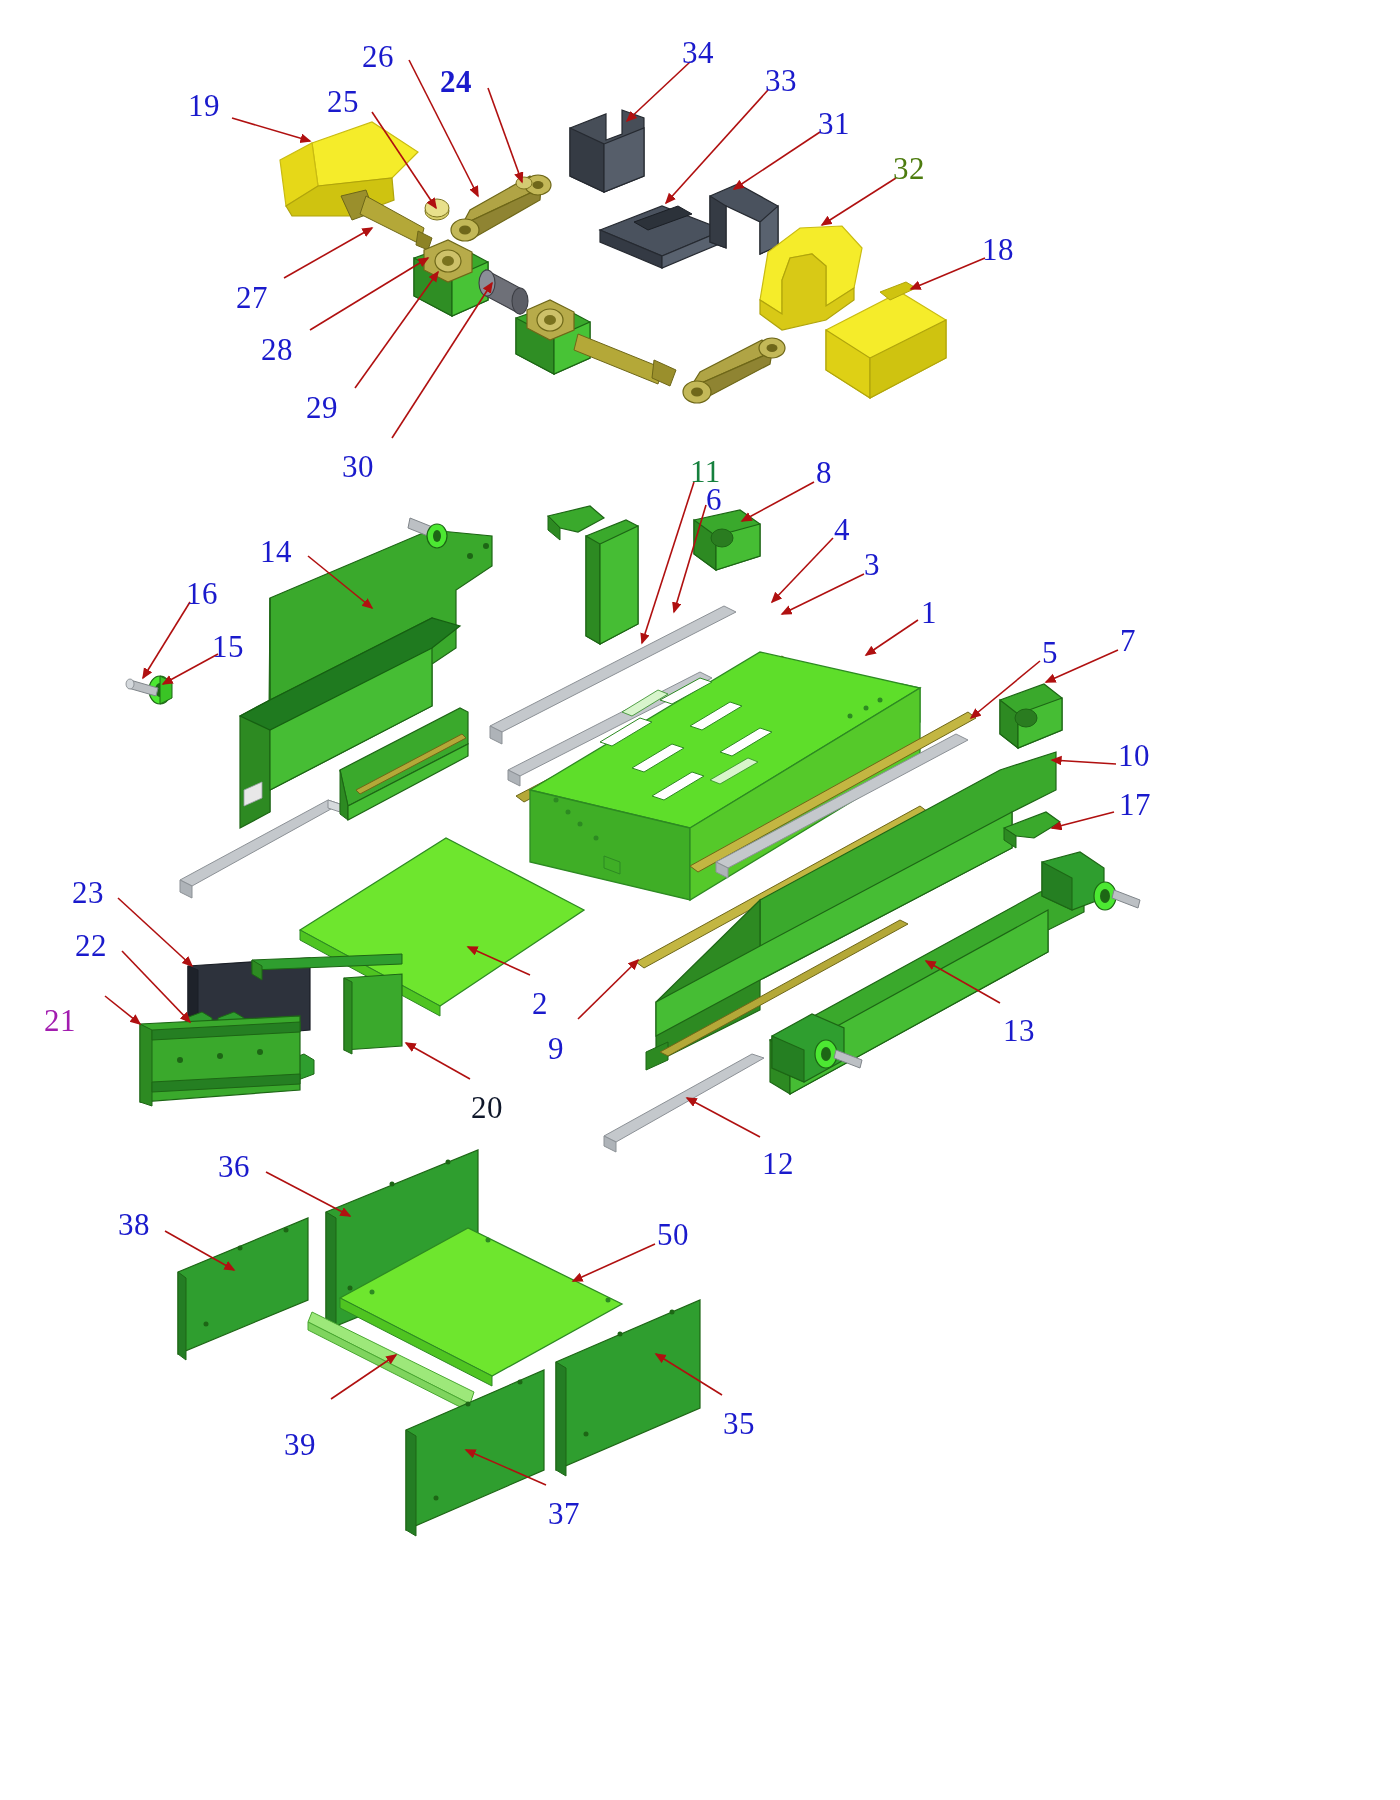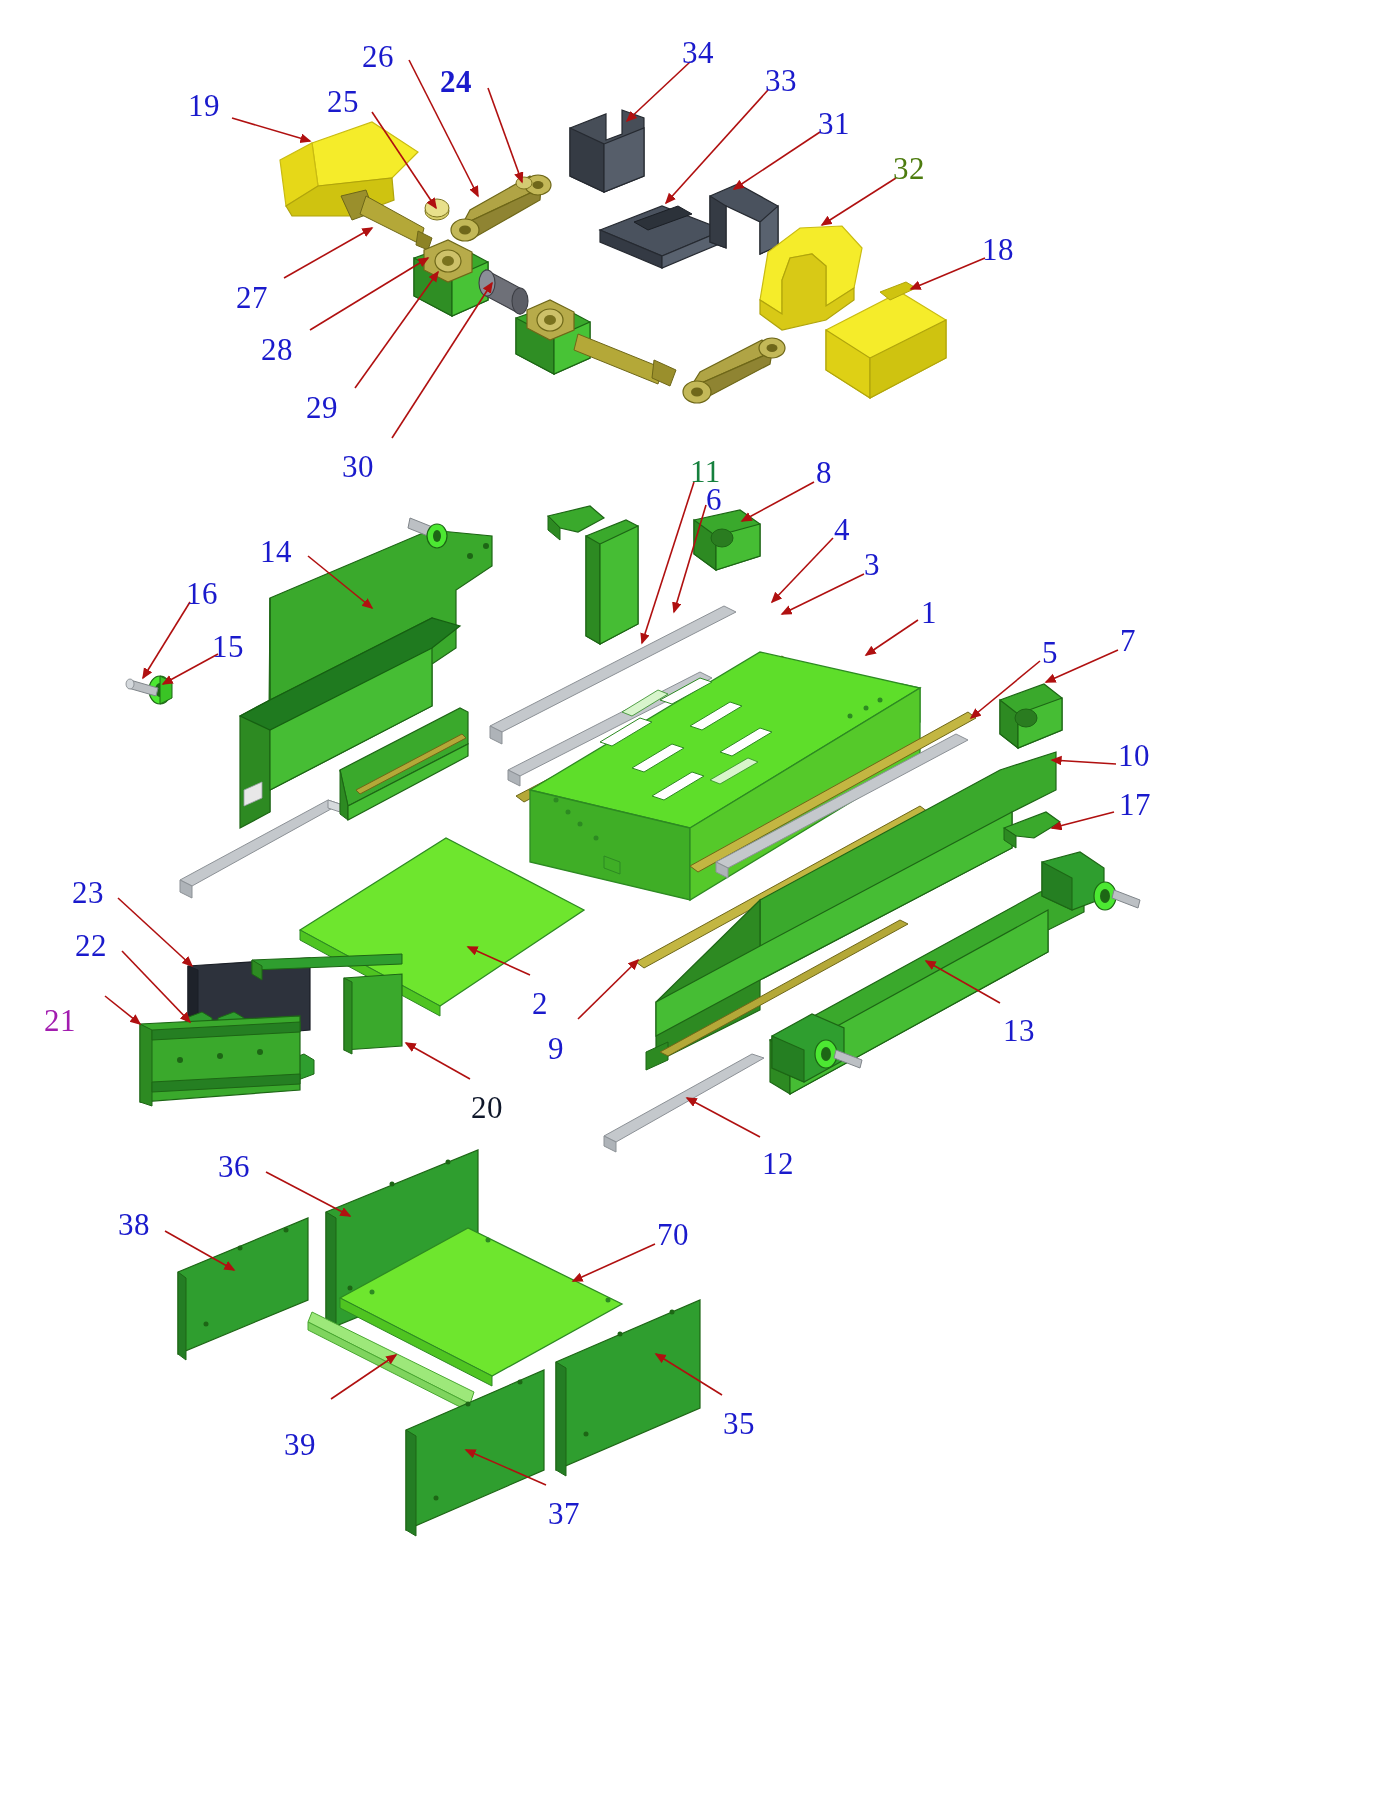--- a/index.html
+++ b/index.html
@@ -471,18 +471,18 @@
       <div class="callout-label" style="left: 1003px; top: 1015px; color: rgb(26, 26, 204);">13</div>
       <div class="callout-label" style="left: 532px; top: 988px; color: rgb(26, 26, 204);">2</div>
       <div class="callout-label" style="left: 548px; top: 1033px; color: rgb(26, 26, 204);">9</div>
       <div class="callout-label" style="left: 72px; top: 877px; color: rgb(26, 26, 204);">23</div>
       <div class="callout-label" style="left: 75px; top: 930px; color: rgb(26, 26, 204);">22</div>
       <div class="callout-label" style="left: 44px; top: 973px; color: #a21caf; margin-top: 32px;">21</div>
       <div class="callout-label" style="left: 471px; top: 1092px; color: #0f172a;">20</div>
       <div class="callout-label" style="left: 762px; top: 1148px; color: rgb(26, 26, 204);">12</div>
       <div class="callout-label" style="left: 218px; top: 1151px; color: rgb(26, 26, 204);">36</div>
       <div class="callout-label" style="left: 118px; top: 1209px; color: rgb(26, 26, 204);">38</div>
-      <div class="callout-label" style="left: 657px; top: 1219px; color: rgb(26, 26, 204);">70</div>
+      <div class="callout-label" style="left: 657px; top: 1219px; color: rgb(26, 26, 204);">50</div>
       <div class="callout-label" style="left: 284px; top: 1405px; color: rgb(26, 26, 204); margin-top: 24px;">39</div>
       <div class="callout-label" style="left: 723px; top: 1408px; color: rgb(26, 26, 204);">35</div>
       <div class="callout-label" style="left: 548px; top: 1498px; color: rgb(26, 26, 204);">37</div>
     </div>
 </div>
 
 </body></html>

